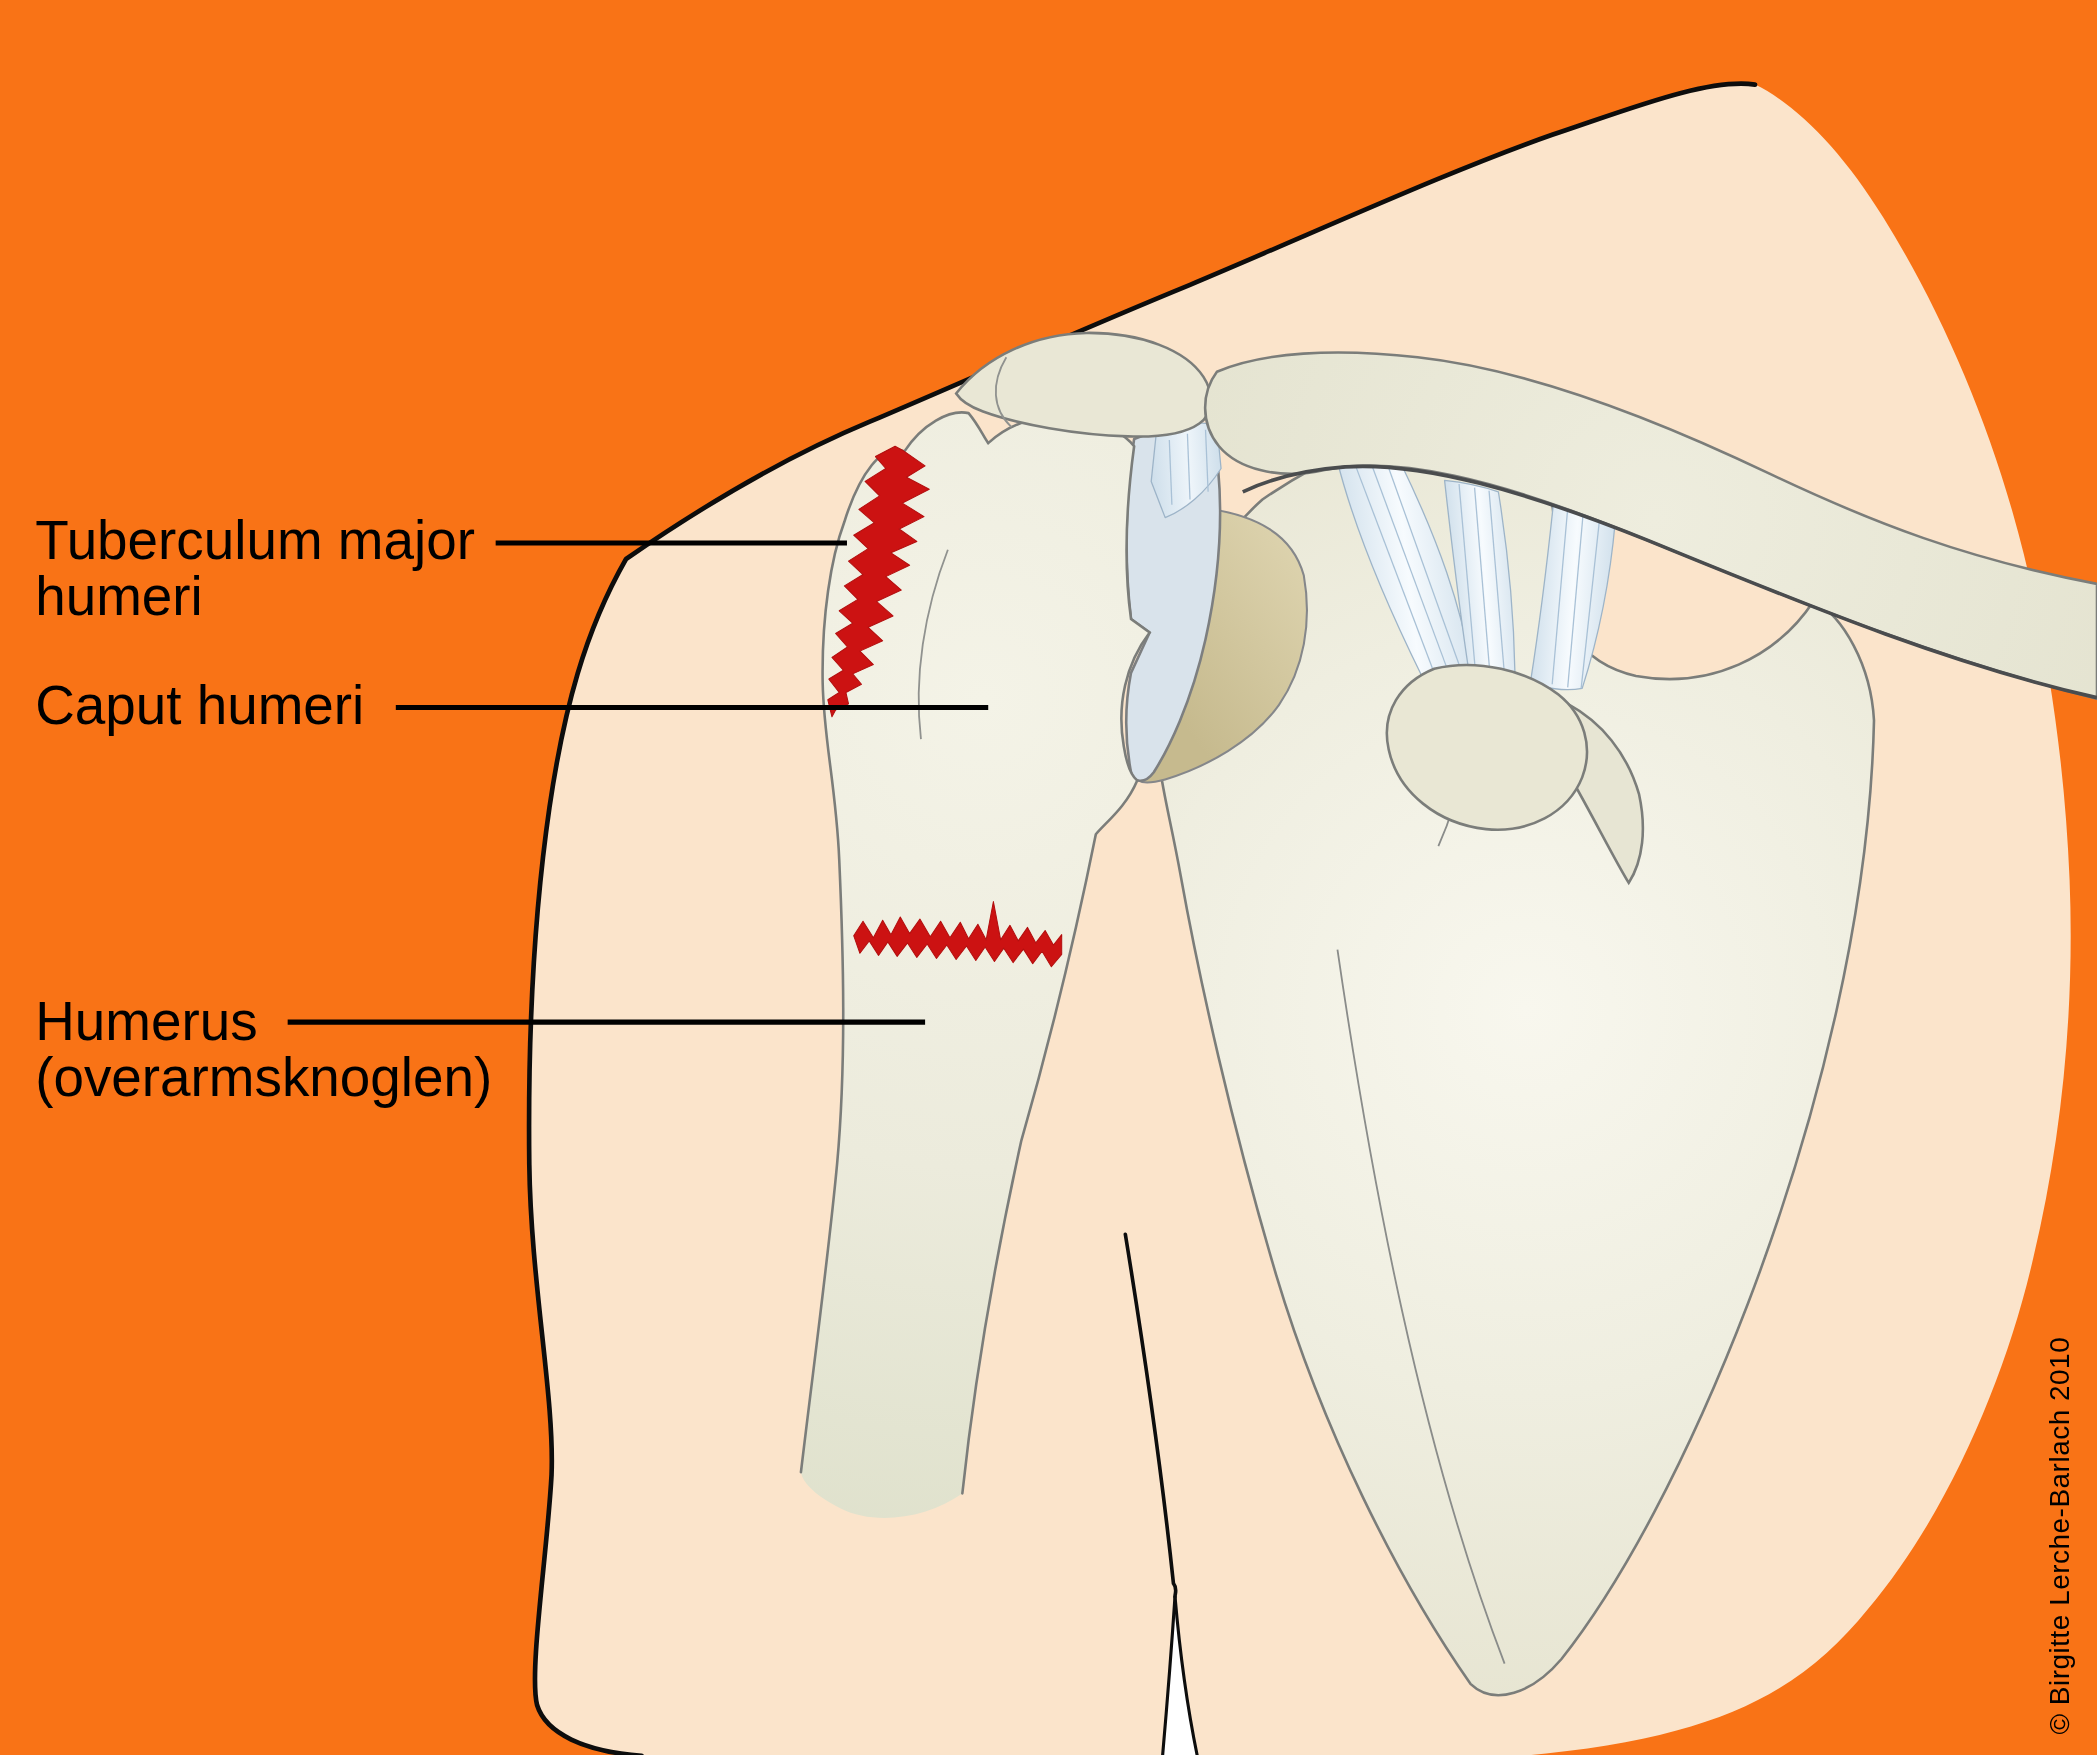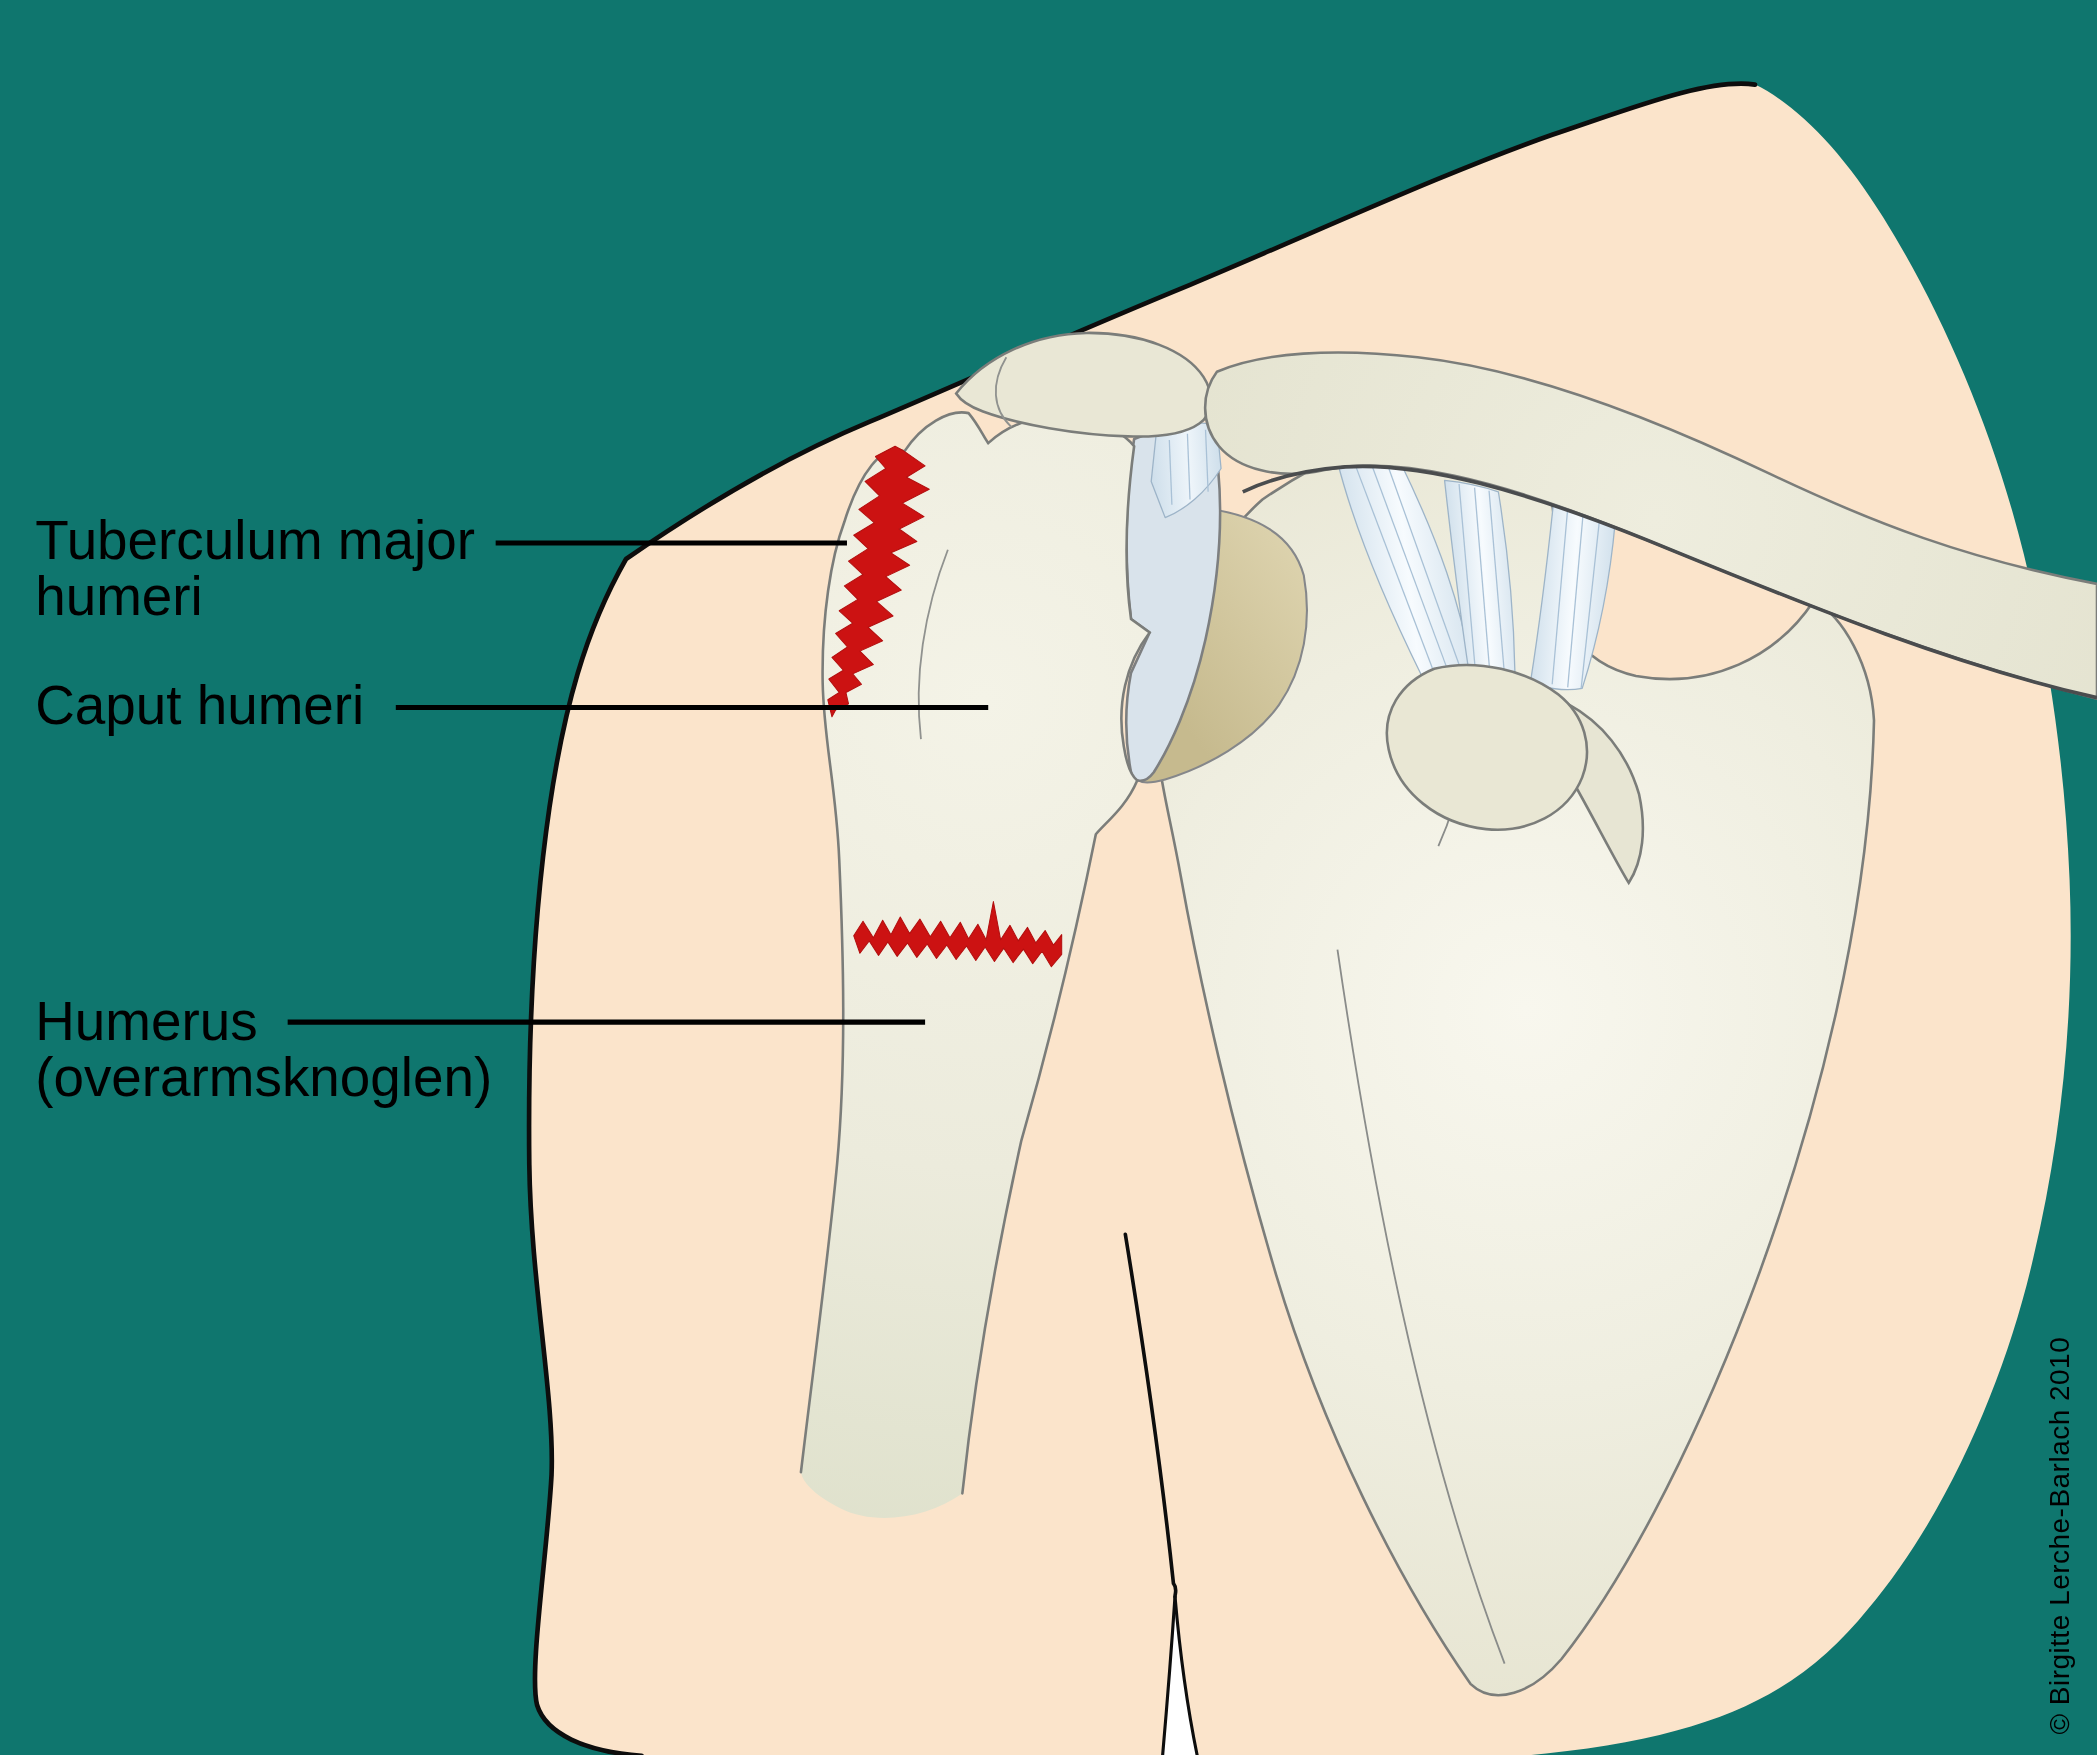--- a/index.html
+++ b/index.html
@@ -1,16 +1,16 @@
 <!DOCTYPE html>
 <html style="font-size:8.3px"><head>
 <meta charset="utf-8">
 <style>
   html,body{margin:0;padding:0;background:#ffffff;}
-  .canvas{position:relative;width:2097px;height:1756px;background:#0f766e;overflow:hidden;}
+  .canvas{position:relative;width:2097px;height:1756px;background:#f97316;overflow:hidden;}
   svg{position:absolute;left:0;top:0;display:block;}
   .label-text{font-family:"Liberation Sans", sans-serif;font-size:106px;fill:#000000;}
   .copyright-text{font-family:"Liberation Sans", sans-serif;font-size:54px;fill:#000000;letter-spacing:1px;}
 </style>
 </head>
 <body>
 
 <div class="canvas">
 <svg width="2097" height="1756" viewBox="0 0 4053 3393" xmlns="http://www.w3.org/2000/svg">
   <defs>

